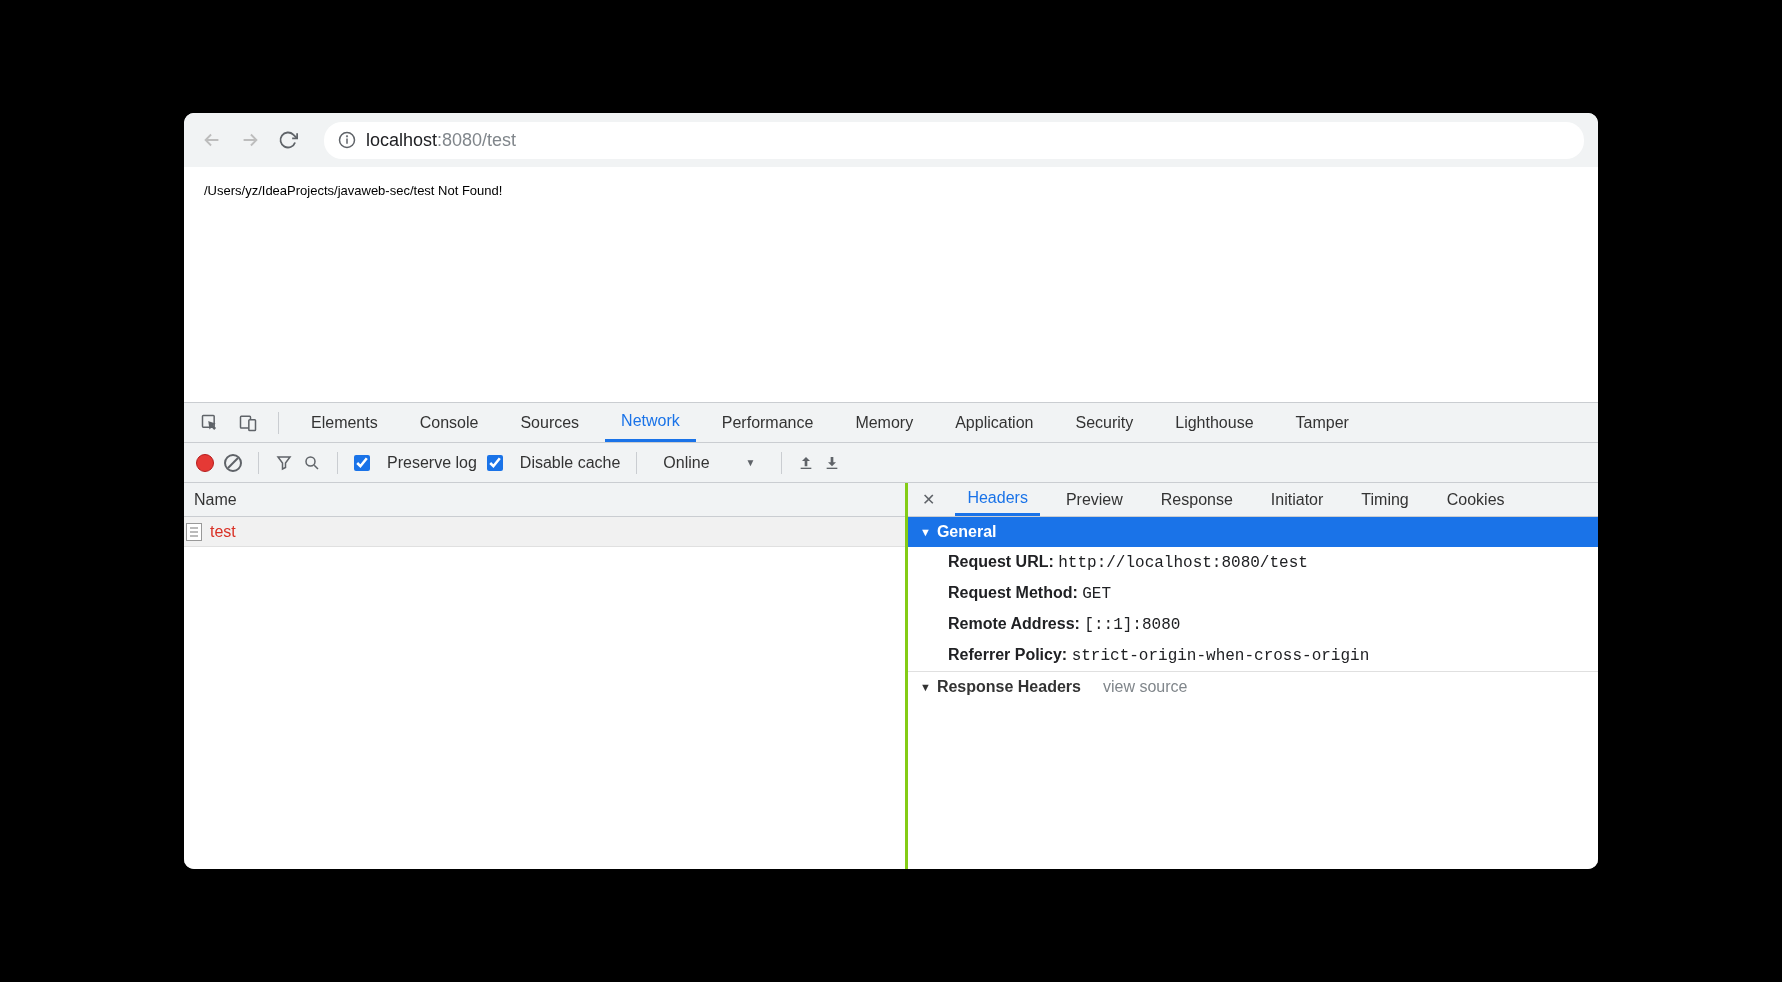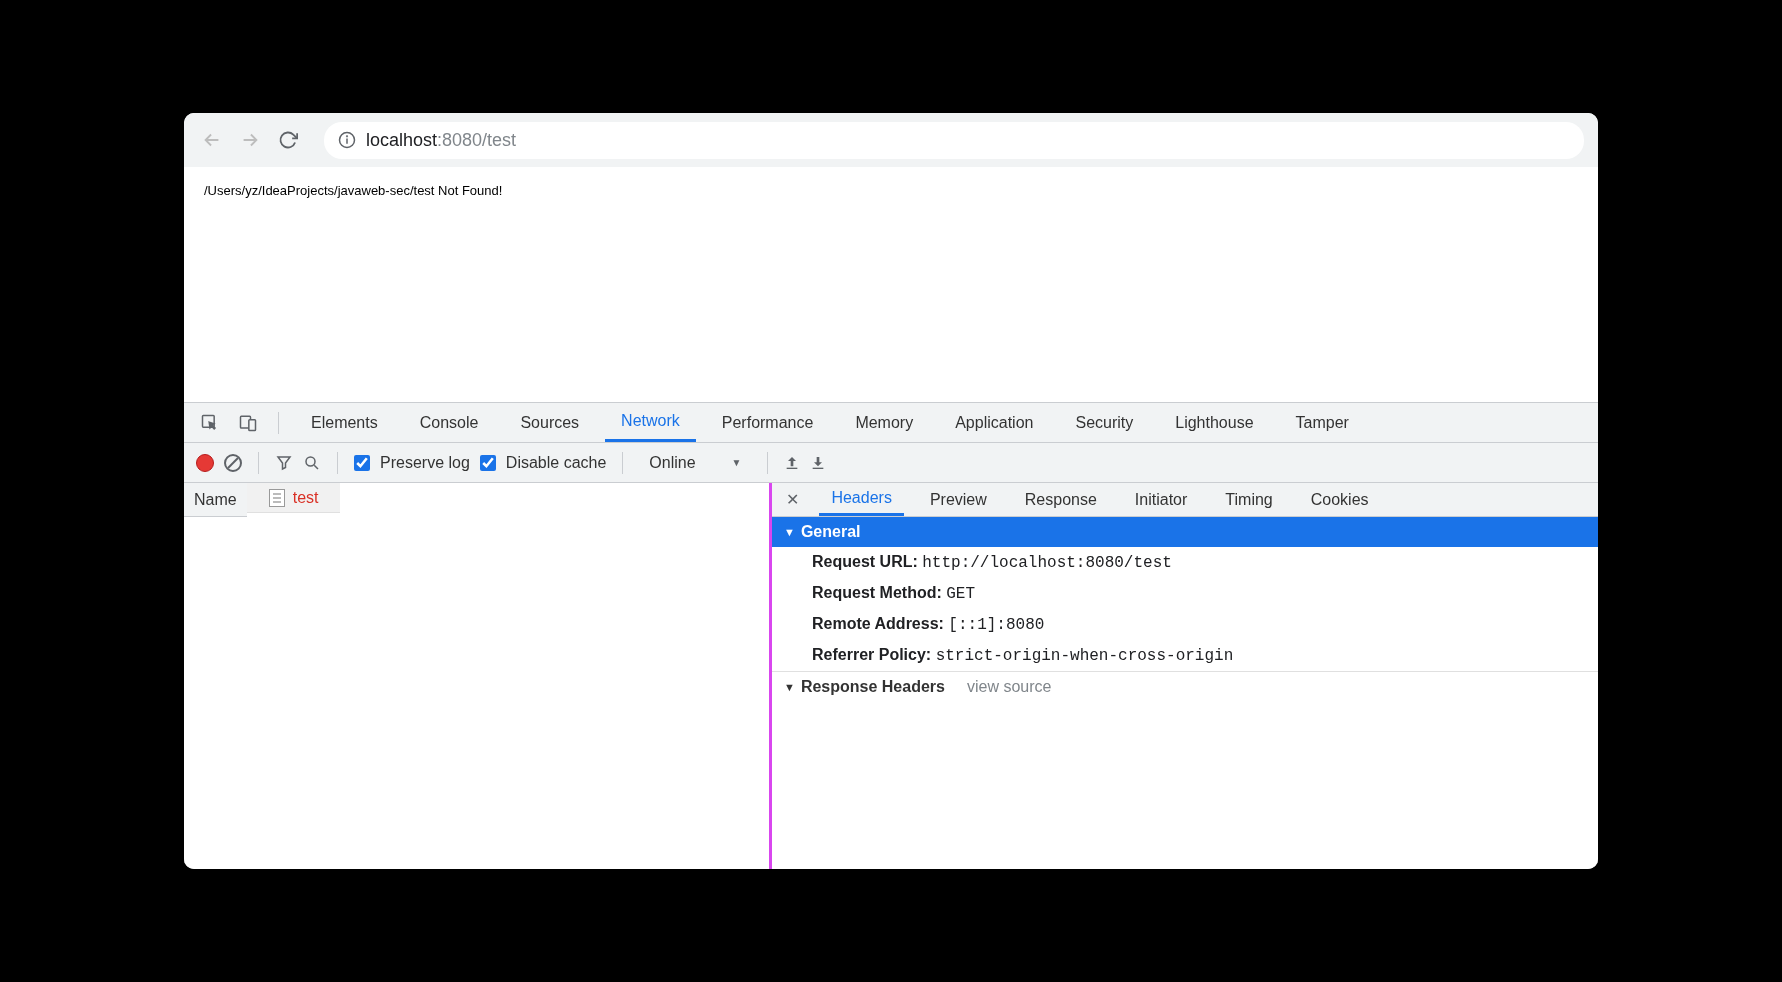--- a/index.html
+++ b/index.html
@@ -19,28 +19,28 @@
 .dt-tabs { height: 40px; display: flex; align-items: center; padding: 0 12px; gap: 10px; border-bottom: 1px solid #cacdd1; background: #f1f3f4; }
 .dt-tab-icon { color: #5f6368; display:flex; align-items:center; padding: 0 4px; cursor:pointer; }
 .dt-divider { width: 1px; height: 22px; background: #cacdd1; margin: 0 6px; }
 .dt-tab { font-size: 16px; color: #333; padding: 0 16px; height: 100%; display: flex; align-items: center; cursor: pointer; }
 .dt-tab.active { color: #1a73e8; border-bottom: 3px solid #1a73e8; font-weight: 500; }
 .dt-controls { height: 40px; display: flex; align-items: center; padding: 0 12px; gap: 10px; border-bottom: 1px solid #cacdd1; background: #f1f3f4; }
 .record-dot { width: 18px; height: 18px; background: #e53935; border-radius: 50%; border: 1px solid #b71c1c; cursor:pointer; }
 .clear-icon { width: 18px; height: 18px; border: 2px solid #5f6368; border-radius: 50%; position: relative; cursor:pointer; }
 .clear-icon::after { content:''; position:absolute; width: 14px; height: 2px; background:#5f6368; top: 6px; left: 0; transform: rotate(-45deg); }
 .ctrl-icon { color: #5f6368; display:flex; align-items:center; cursor:pointer; }
-.checkbox-lbl { display: flex; align-items: center; gap: 10px; font-size: 16px; color: #333; cursor:pointer; }
+.checkbox-lbl { display: flex; align-items: center; gap: 17px; font-size: 16px; color: #333; cursor:pointer; }
 .checkbox-lbl input { width: 16px; height: 16px; accent-color: #1a73e8; }
 .throttle { display: flex; align-items: center; gap: 6px; font-size: 16px; color: #333; padding: 0 10px; cursor:pointer; }
 .throttle .tri { font-size: 10px; color: #5f6368; margin-left: 30px; }
 .dt-body { flex: 1; display: flex; min-height: 0; background: #fff; }
-.name-panel { width: 588px; border-right: 3px solid #d946ef; display: flex; flex-direction: row; }
+.name-panel { width: 724px; border-right: 3px solid #84cc16; display: flex; flex-direction: column; }
 .name-header { height: 34px; background: #f1f3f4; border-bottom: 1px solid #cacdd1; display: flex; align-items: center; padding: 0 10px; font-size: 16px; color: #333; }
-.req-row { height: 30px; display: flex; align-items: center; padding: 0 22px; gap: 8px; background: #f1f1f1; border-bottom: 1px solid #e0e0e0; font-size: 16px; cursor:pointer; }
+.req-row { height: 30px; display: flex; align-items: center; padding: 0 2px; gap: 8px; background: #f1f1f1; border-bottom: 1px solid #e0e0e0; font-size: 16px; cursor:pointer; }
 .req-row .file-icon { width: 16px; height: 18px; border: 1px solid #999; background: #fff; position: relative; }
 .req-row .file-icon::before { content:''; position:absolute; top:3px; left:3px; right:3px; height:2px; background:#bbb; box-shadow: 0 4px 0 #bbb, 0 8px 0 #bbb; }
 .req-row .rname { color: #d93025; }
 .detail-panel { flex: 1; display: flex; flex-direction: column; min-width: 0; }
 .detail-tabs { height: 34px; background: #f1f3f4; border-bottom: 1px solid #cacdd1; display: flex; align-items: center; padding: 0 8px; gap: 14px; }
 .close-x { padding: 0 6px; color: #5f6368; cursor:pointer; font-size: 16px; }
 .detail-tab { font-size: 16px; color: #333; padding: 0 12px; height: 100%; display:flex; align-items:center; cursor:pointer; }
 .detail-tab.active { color: #1a73e8; border-bottom: 3px solid #1a73e8; font-weight: 500; }
 .detail-body { flex: 1; overflow: auto; font-size: 16px; }
 .section-hdr { background: #1a73e8; color: #fff; padding: 6px 12px; font-weight: 600; display:flex; align-items:center; gap:6px; cursor:pointer; }

